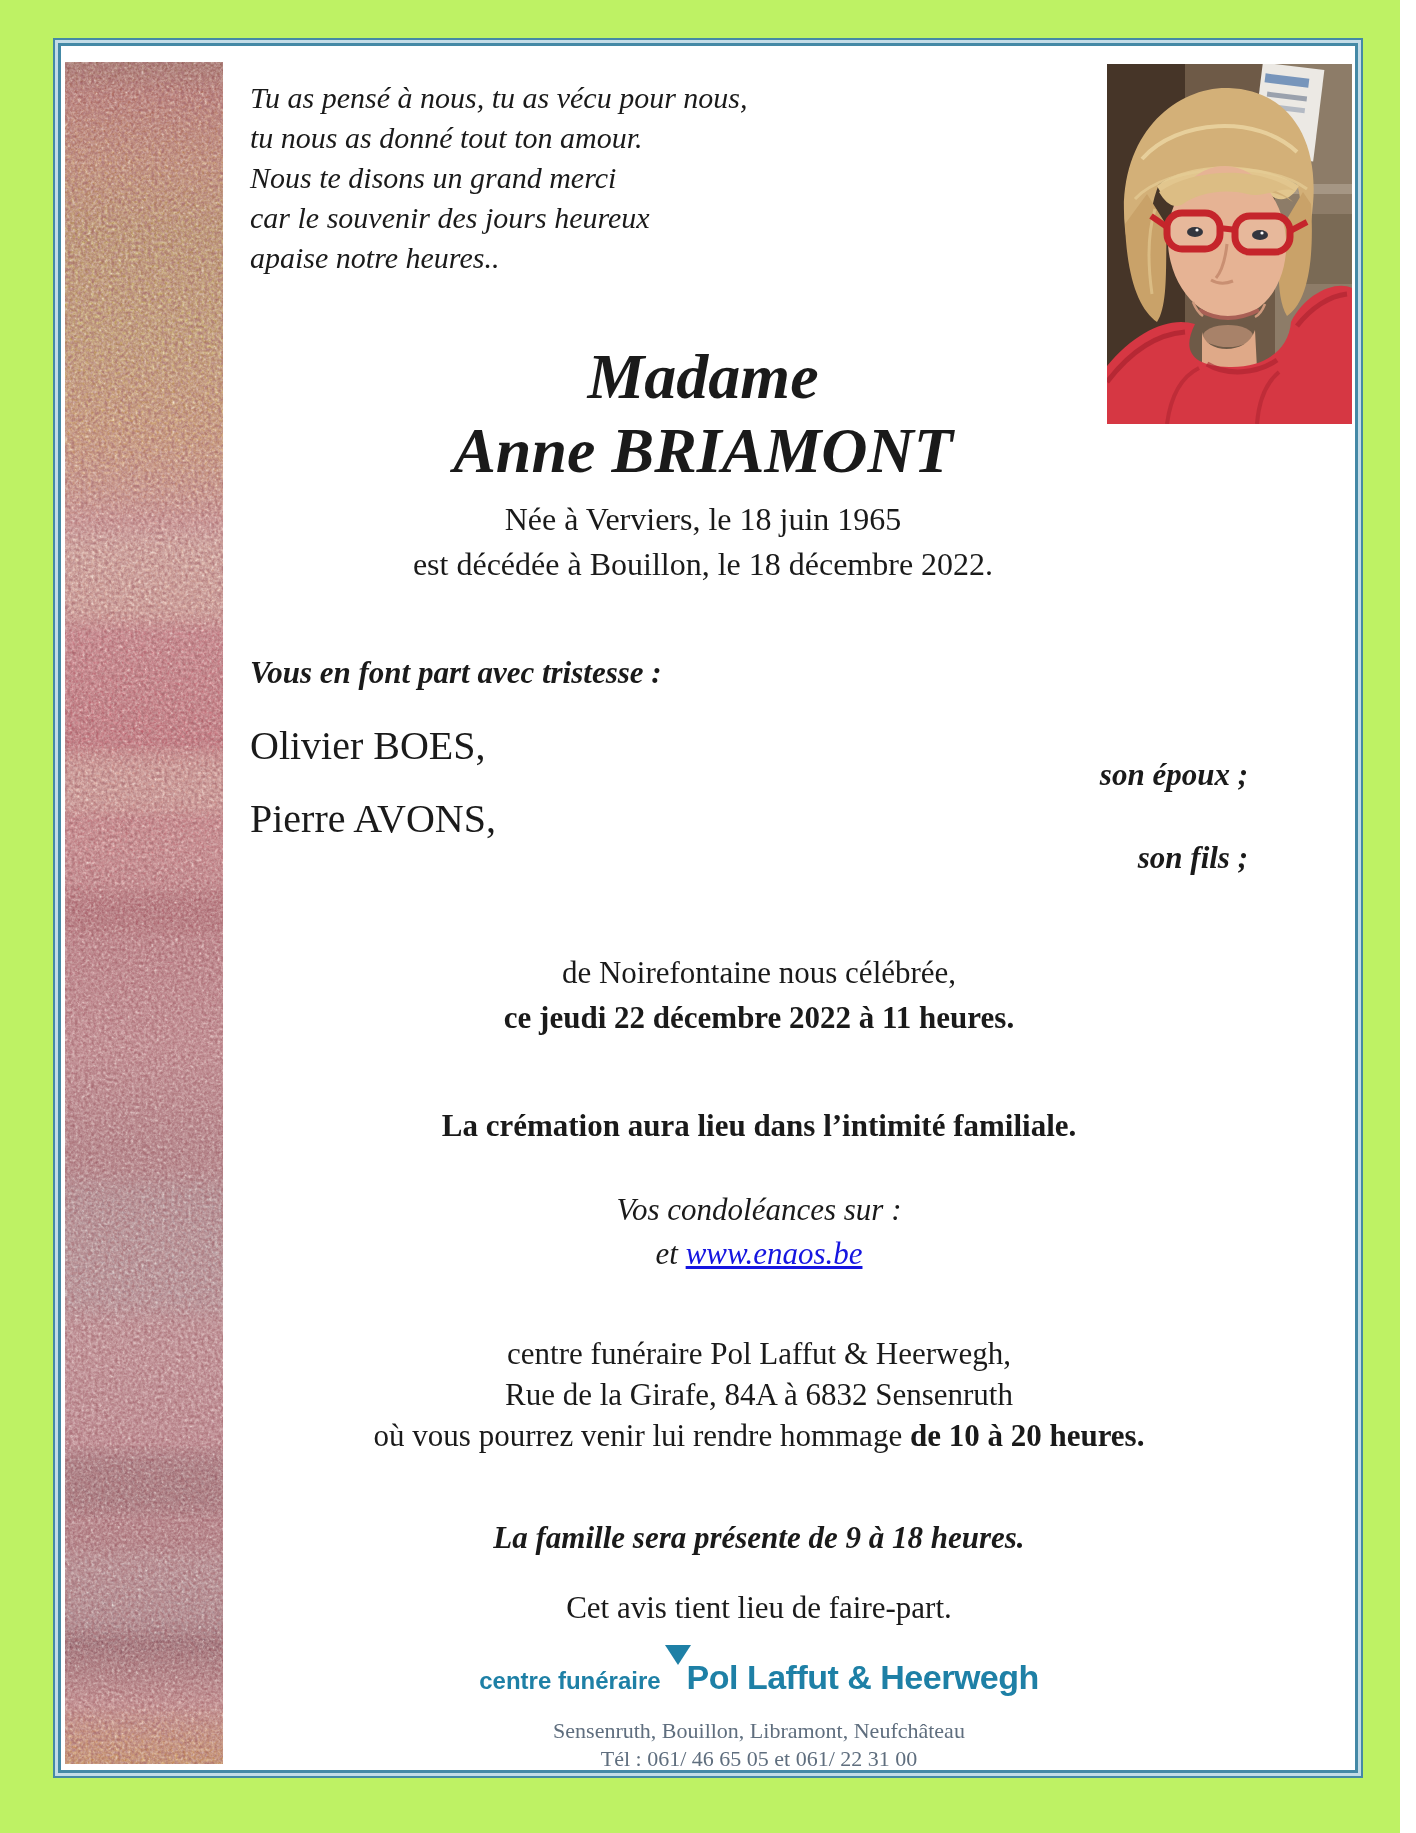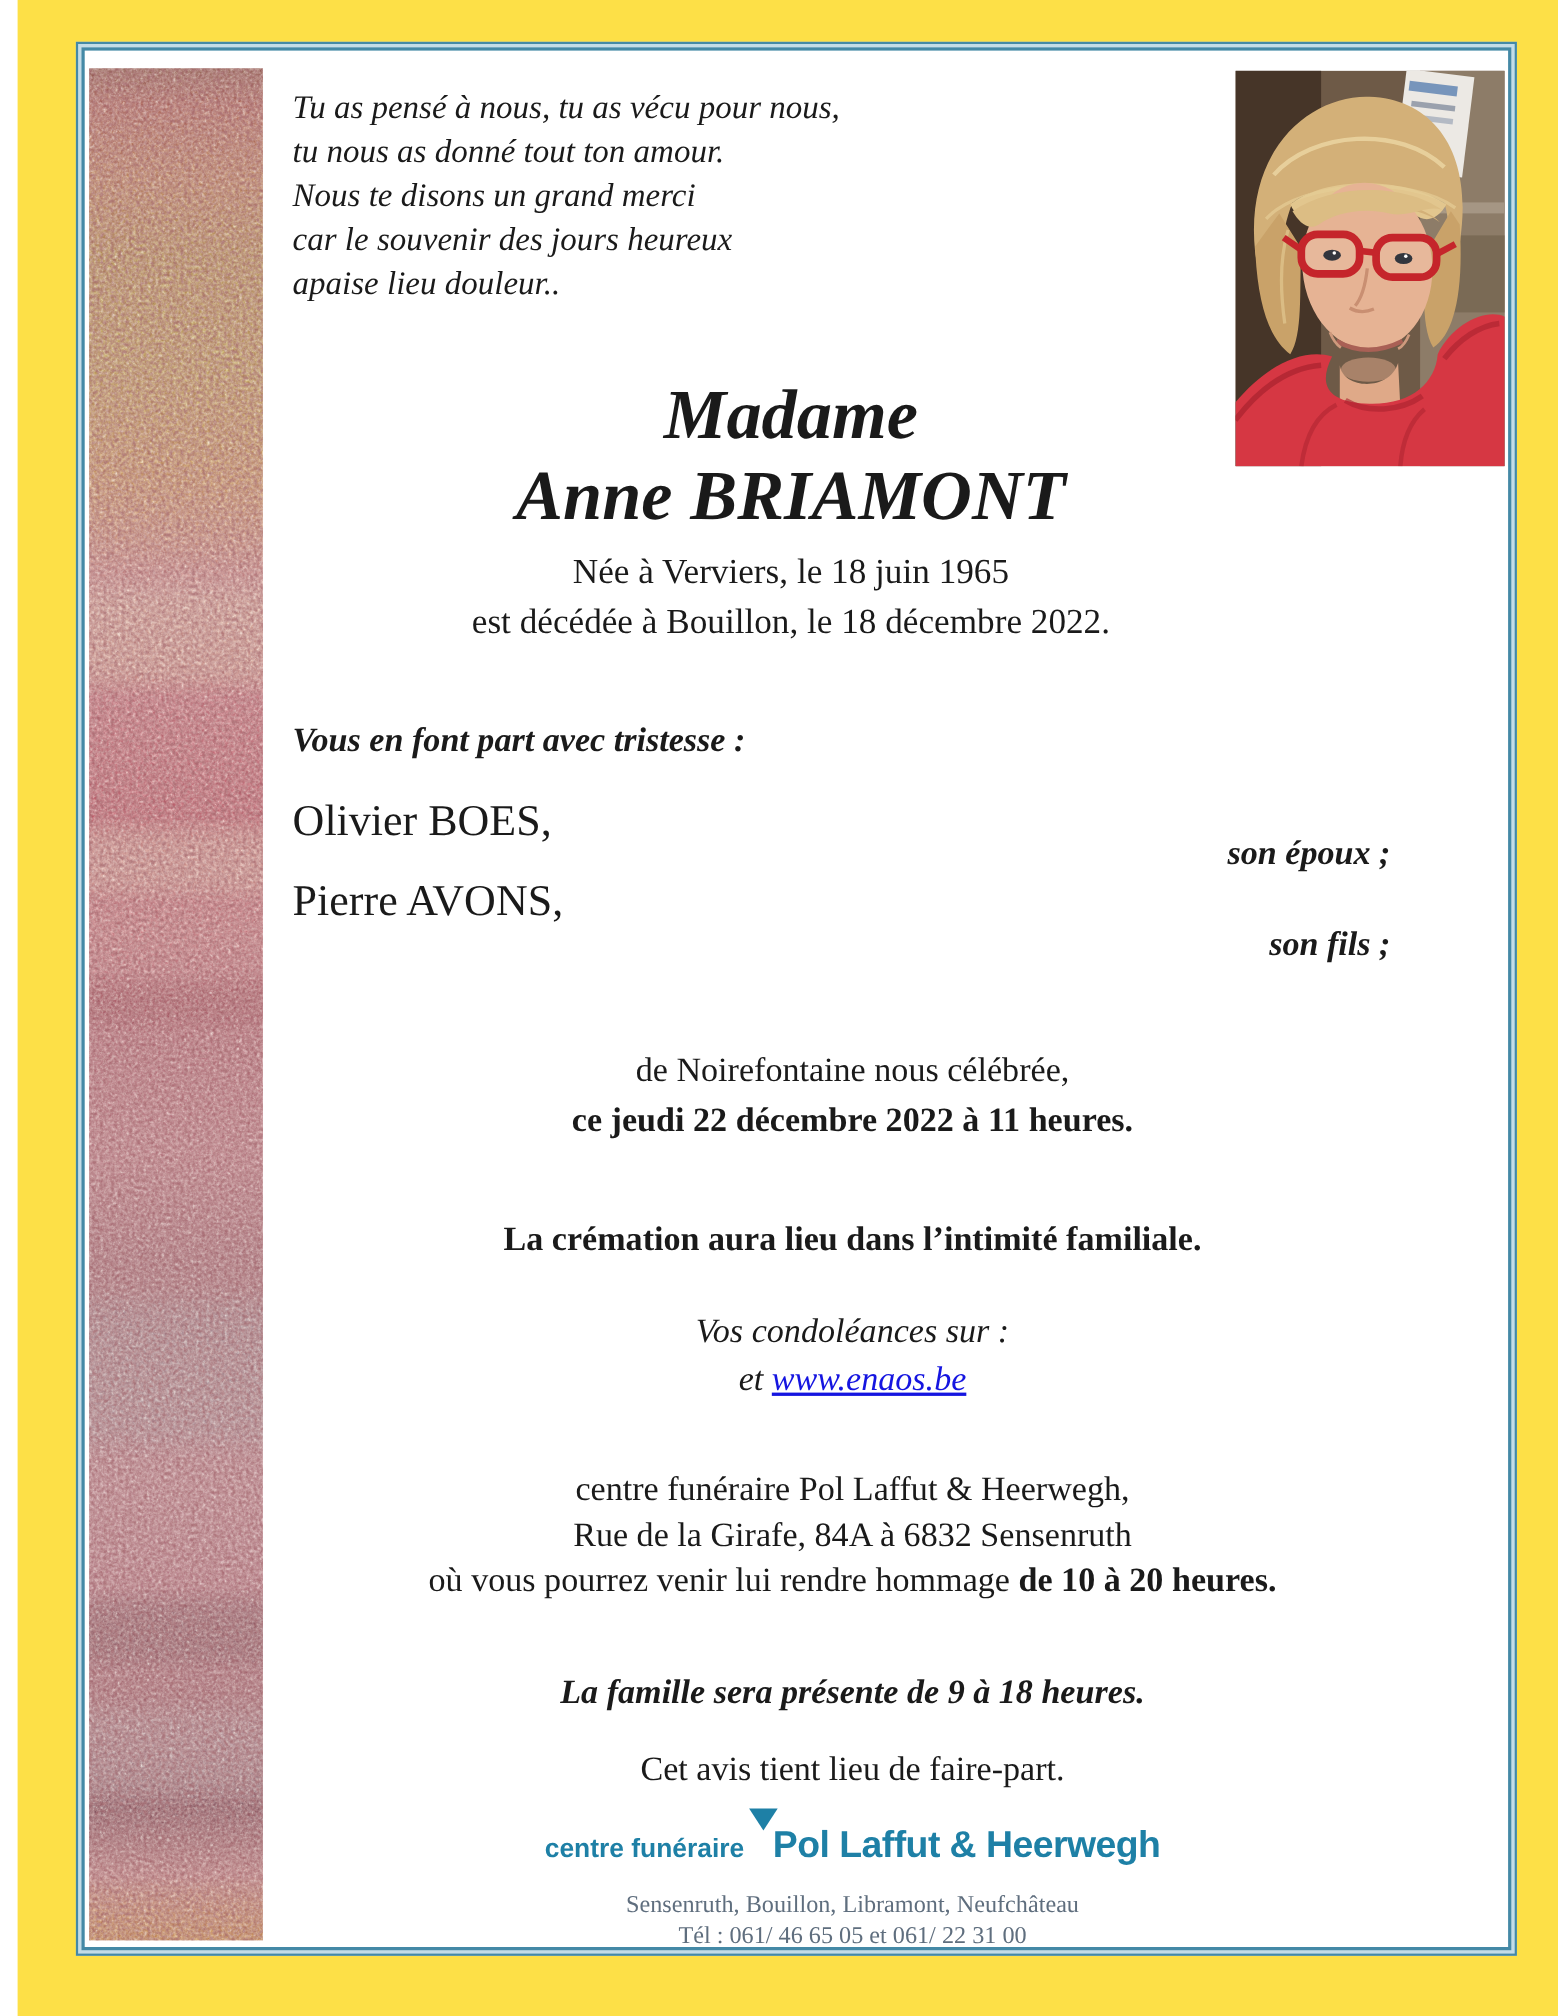--- a/index.html
+++ b/index.html
@@ -1,17 +1,17 @@
 <!DOCTYPE html>
 <html><head>
 <meta charset="utf-8">
 <style>
   html,body{margin:0;padding:0;background:#ffffff;}
-  .page{position:relative;width:1400px;height:1833px;background:#fde047;overflow:hidden;
-        font-family:"Liberation Serif",serif;color:#1a1a1a;margin-left:16px;}
+  .page{position:relative;width:1400px;height:1833px;background:#bef264;overflow:hidden;
+        font-family:"Liberation Serif",serif;color:#1a1a1a;}
   
   .frame{position:absolute;left:53px;top:38px;width:1310px;height:1740px;
          border:2px solid #4489a6;background:#c3dce7;box-sizing:border-box;}
   .frame-inner{position:absolute;left:3px;top:3px;right:3px;bottom:3px;
                border:3px solid #4489a6;background:#ffffff;}
   
   .strip{position:absolute;left:65px;top:62px;width:158px;height:1702px;}
   .strip svg{display:block;}
   
   .photo{position:absolute;left:1107px;top:64px;width:245px;height:360px;overflow:hidden;}
@@ -159,21 +159,21 @@
       <path d="M 60,360 C 64,330 76,312 92,304" stroke="#a8222e" stroke-width="4" fill="none" opacity="0.5"></path>
       <path d="M 150,360 C 152,334 160,318 172,308" stroke="#a8222e" stroke-width="4" fill="none" opacity="0.5"></path>
     </svg>
   </div>
 
   <div class="abs poem">
     <div>Tu as pensé à nous, tu as vécu pour nous,</div>
     <div>tu nous as donné tout ton amour.</div>
     <div>Nous te disons un grand merci</div>
     <div>car le souvenir des jours heureux</div>
-    <div>apaise lieu douleur..</div>
+    <div>apaise notre heures..</div>
   </div>
 
   <div class="abs heading">
     <div class="title-line">Madame</div>
     <div class="title-line">Anne BRIAMONT</div>
   </div>
 
   <div class="abs subtitle">
     <div>Née à Verviers, le 18 juin 1965</div>
     <div>est décédée à Bouillon, le 18 décembre 2022.</div>

